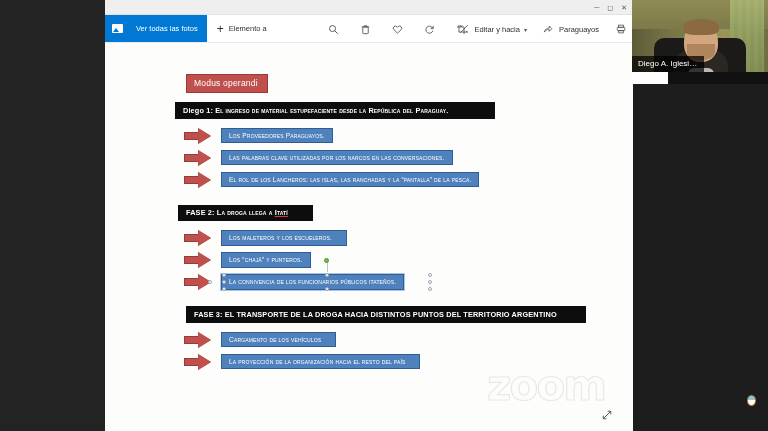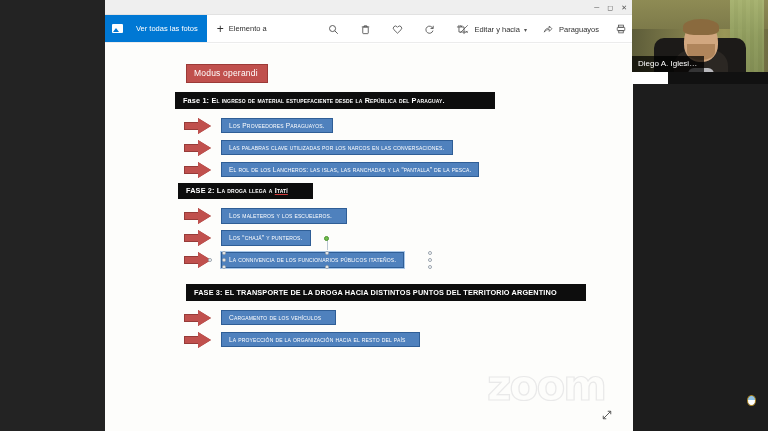--- a/index.html
+++ b/index.html
@@ -92,21 +92,21 @@
     font-size:7.5px; color:#303030; white-space:nowrap;
   }
   .right-item .caret { font-size:6px; color:#555; }
 
   
   .canvas {
     position:absolute; left:0; top:44px; right:0; bottom:0;
     background:#fdfdfb;
   }
   .slide {
-    position:absolute; left:70px; top:18px; width:450px;
+    position:absolute; left:70px; top:28px; width:450px;
   }
 
   
   .modus {
     display:inline-block;
     background:#c0504d; border:1px solid #9c3a37;
     color:#ffffff; font-size:8.5px;
     padding:3px 9px 4px 7px;
     letter-spacing:.2px;
     margin-left:11px;
@@ -117,21 +117,21 @@
     background:#0d0d0d; color:#ffffff;
     font-size:7.3px; font-weight:bold;
     padding:3.5px 8px 4px 8px;
     letter-spacing:.15px;
     display:block;
     white-space:nowrap;
   }
   .phase .lead { font-weight:bold; }
   .phase .sc { font-variant:small-caps; }
   .phase.f1 { margin-top:9px; width:320px; }
-  .phase.f2 { margin-top:5px; width:135px; margin-left:3px;}
+  .phase.f2 { margin-top:17px; width:135px; margin-left:3px;}
   .phase.f3 { margin-top:16px; width:400px; margin-left:11px;}
   .f2 .spell {
     text-decoration:underline;
     text-decoration-color:#d23b3b;
     text-decoration-style:solid;
     text-decoration-thickness:1px;
   }
 
   
   .row { display:flex; align-items:center; margin-top:6px; position:relative; }
@@ -381,21 +381,21 @@
       </div>
     </div>
 
     <div class="canvas">
       <div class="slide">
 
         <div class="modus">Modus operandi</div>
 
         
         <div class="phase f1">
-          <span class="lead">Fase 1:</span>
+          <span class="lead">Diego 1:</span>
           <span class="sc">El ingreso de material estupefaciente desde la República del Paraguay.</span>
         </div>
 
         <div class="row first">
           <span class="arrow-wrap">
             <span class="arrow">
                 <span class="shaft"></span>
                 <span class="head"></span>
               </span>
           </span>

